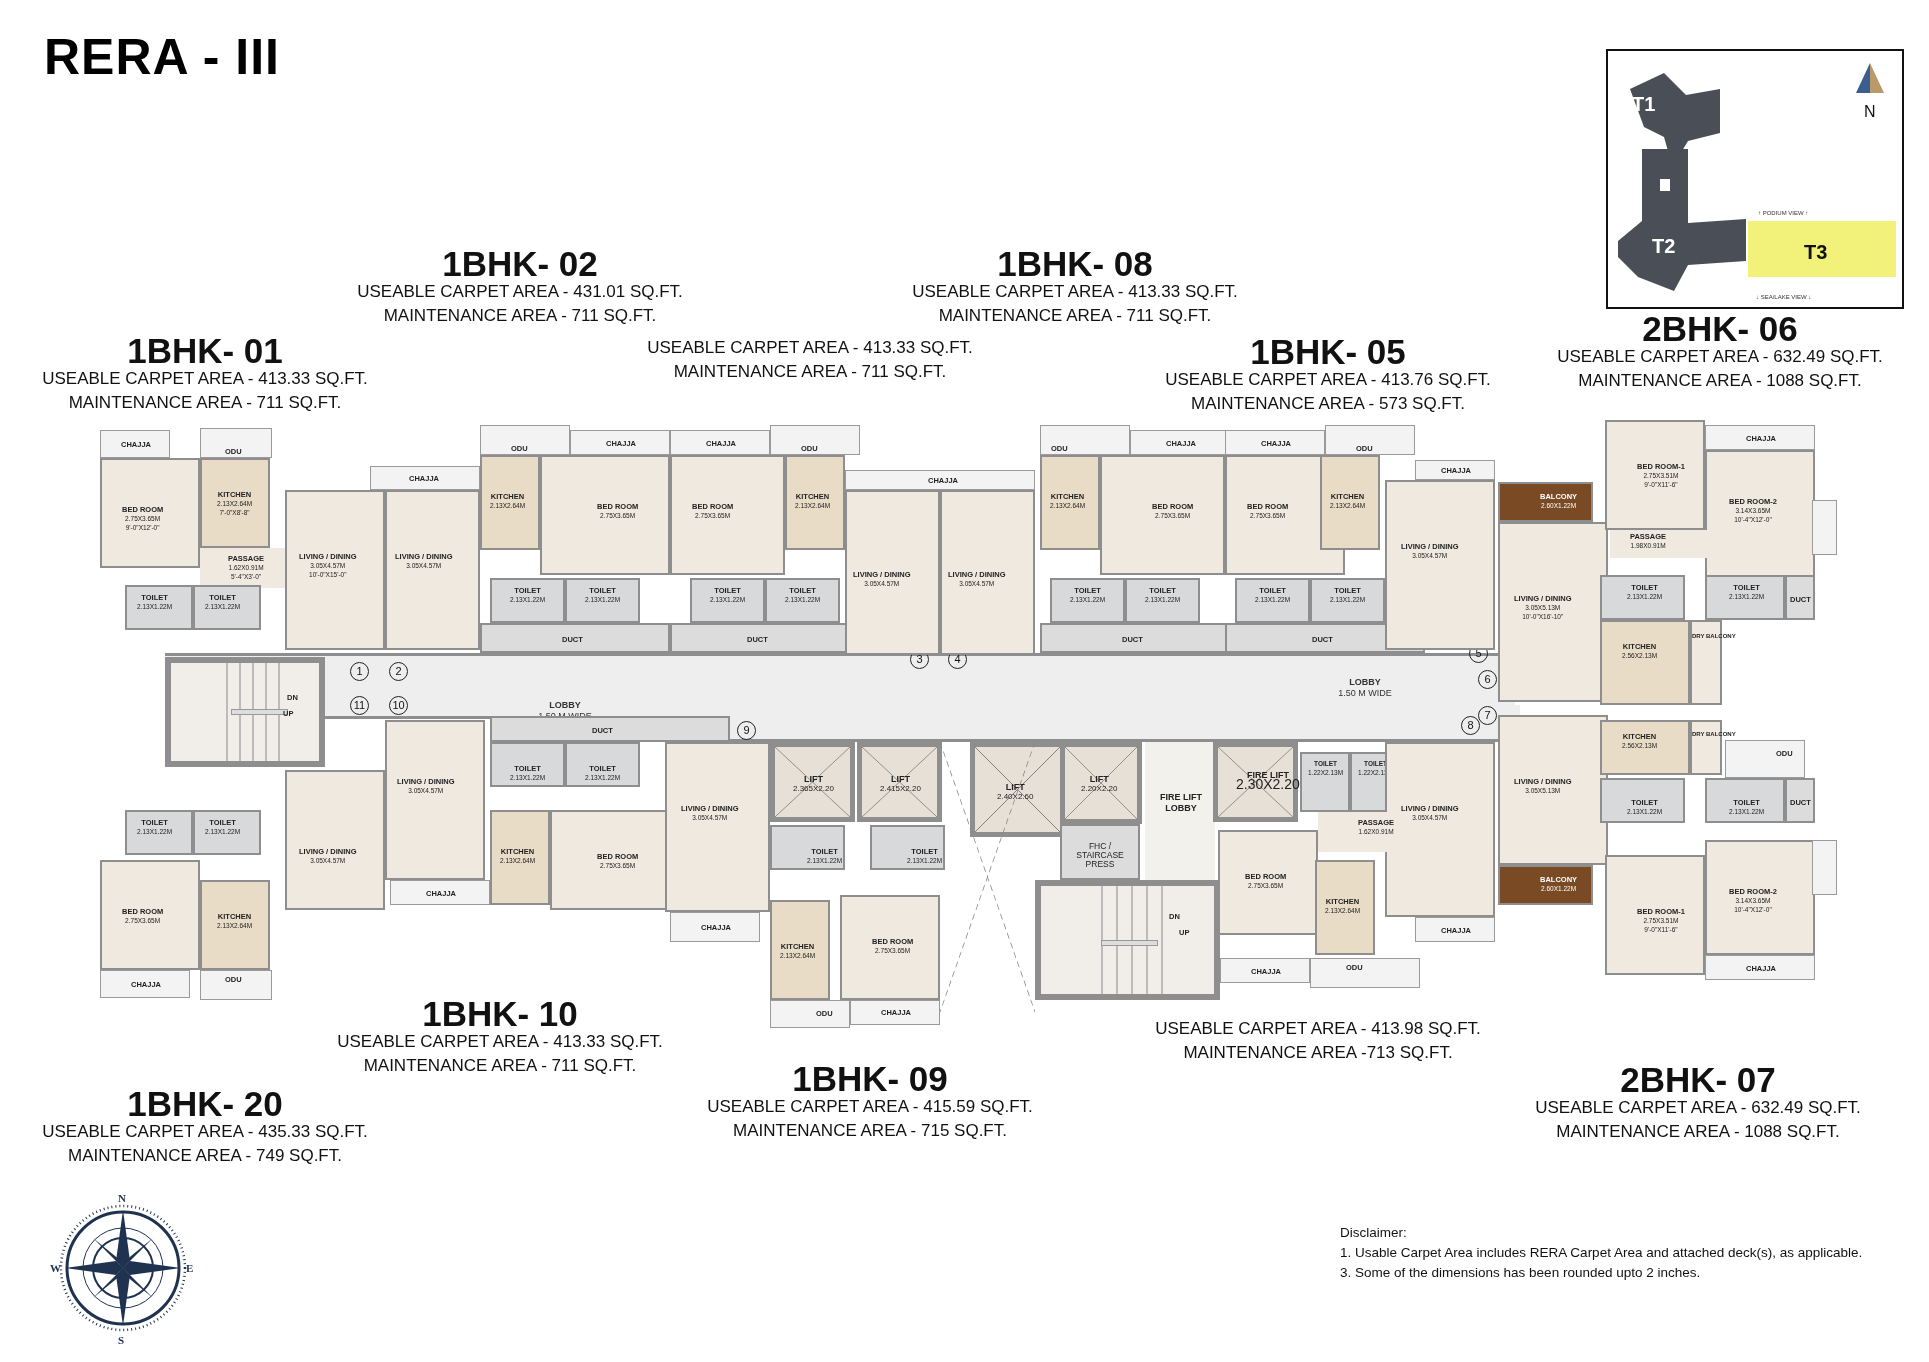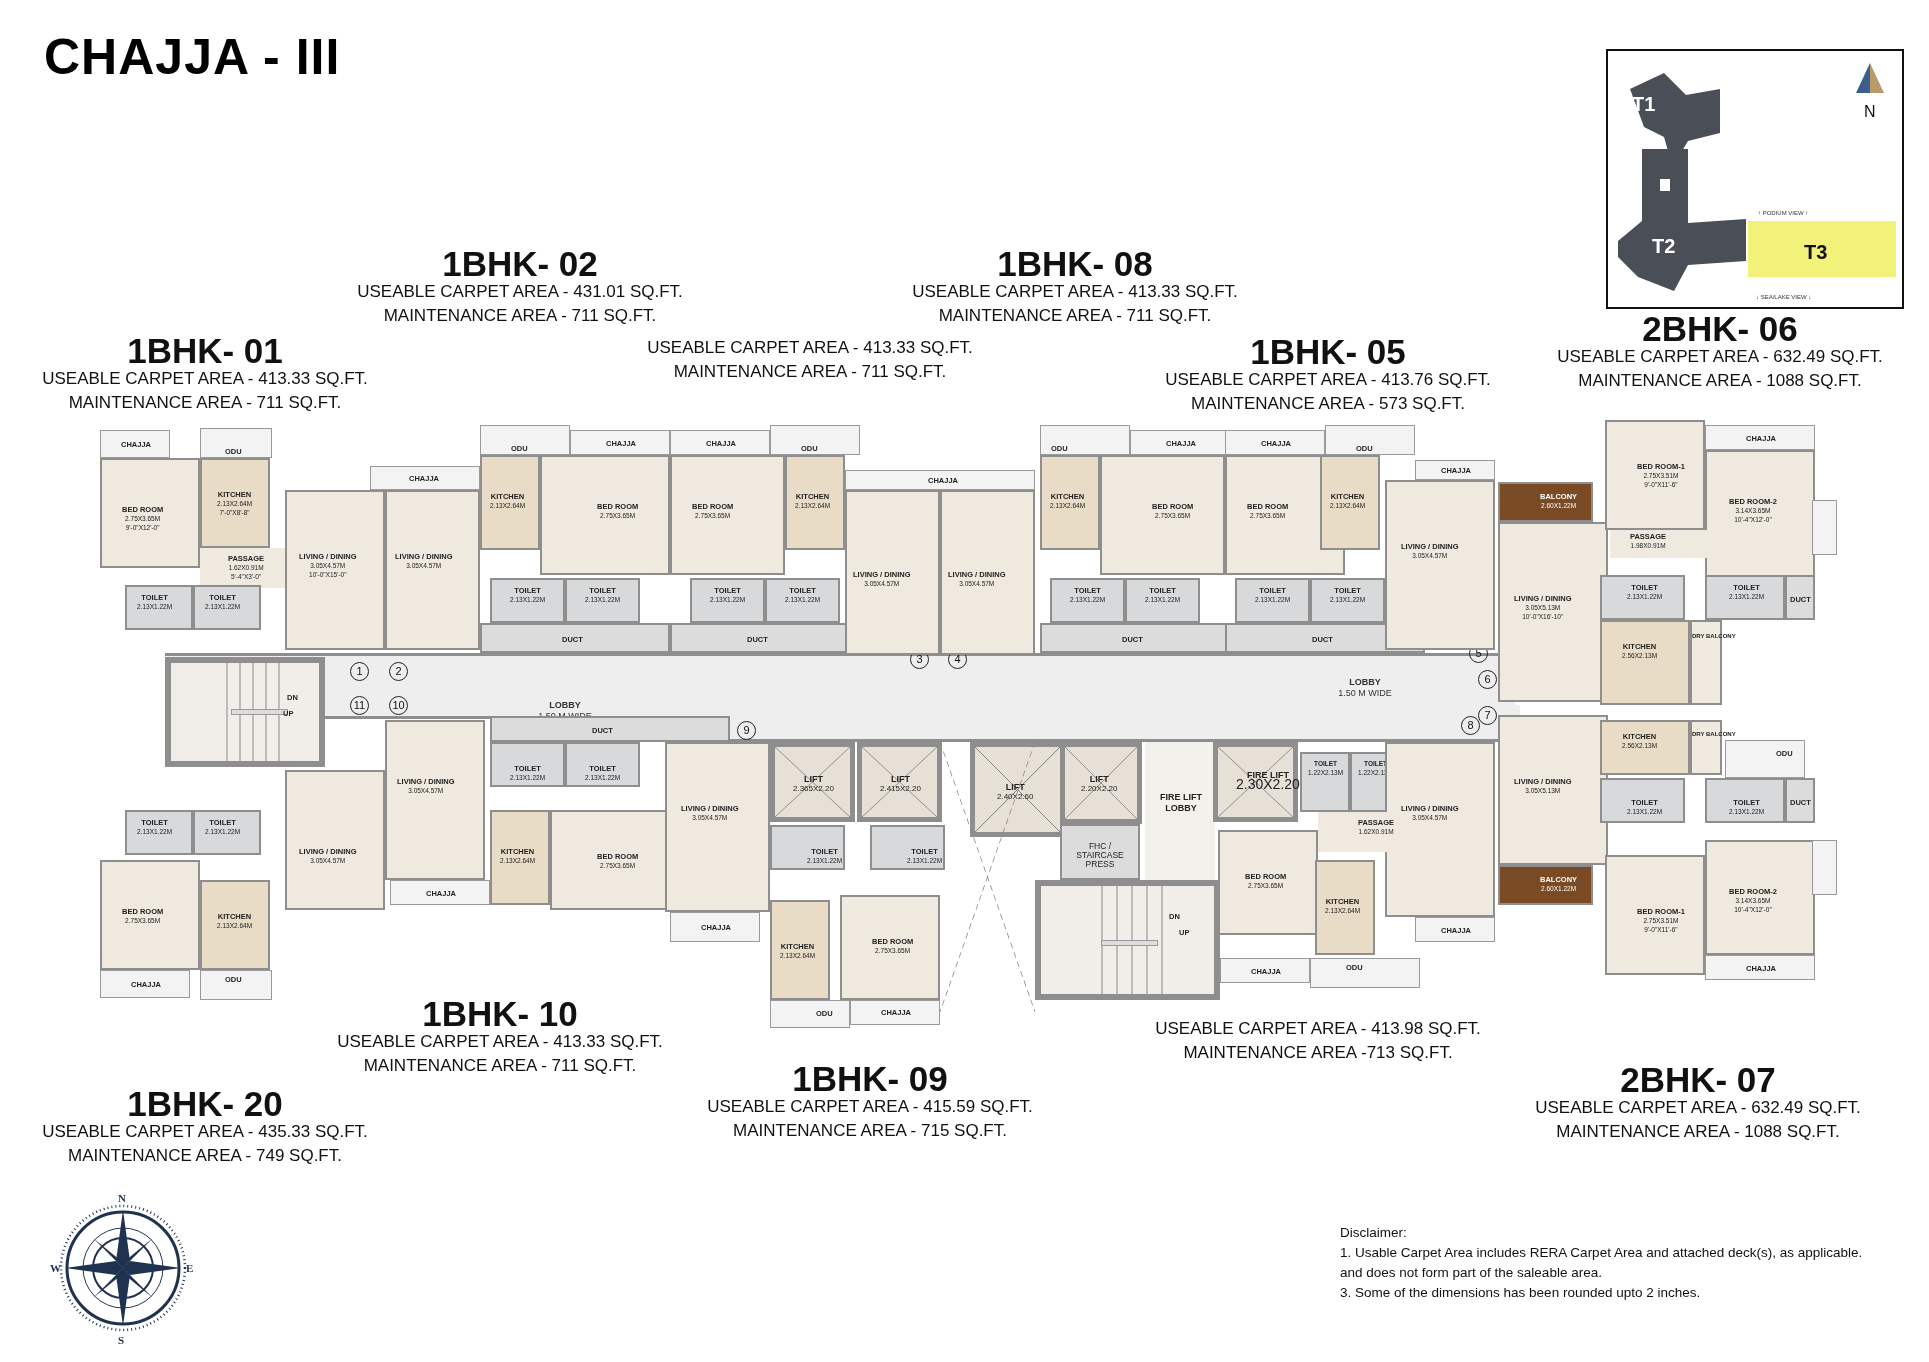--- a/index.html
+++ b/index.html
@@ -25,21 +25,21 @@
   .lobby{position:absolute;background:#eeeeee;border-top:3px solid #8e8e8e;border-bottom:3px solid #8e8e8e;}
   .lobby-text{position:absolute;font-size:9px;font-weight:bold;text-align:center;line-height:11px;color:#333;}
   .lobby-text .dim{font-weight:normal;display:block;}
   .door-no{position:absolute;width:17px;height:17px;border:1.3px solid #222;border-radius:50%;font-size:11px;text-align:center;line-height:17px;background:transparent;color:#111;}
   .cross{position:absolute;}
   .cross svg{width:100%;height:100%;display:block;}
 </style>
 </head>
 <body>
 
-<div class="abs title">CHAJJA - III</div>
+<div class="abs title">RERA - III</div>
 
 <div class="abs keyplan">
   <svg width="294" height="256" viewBox="0 0 294 256">
 
     <polygon points="22,38 56,22 78,44 112,38 112,82 80,90 74,100 60,100 56,86 36,76" fill="#4a4f57"></polygon>
 
     <rect x="34" y="98" width="46" height="74" fill="#4a4f57"></rect>
     <rect x="52" y="128" width="10" height="12" fill="#fff"></rect>
 
     <polygon points="10,190 34,170 80,172 138,168 138,210 80,214 66,240 30,226 10,206" fill="#4a4f57"></polygon>
@@ -532,15 +532,14 @@
     <text x="70" y="22" font-size="11" font-weight="bold" fill="#1f3350" font-family="Liberation Serif, serif">N</text>
     <text x="70" y="164" font-size="11" font-weight="bold" fill="#1f3350" font-family="Liberation Serif, serif">S</text>
     <text x="2" y="92" font-size="11" font-weight="bold" fill="#1f3350" font-family="Liberation Serif, serif">W</text>
     <text x="138" y="92" font-size="11" font-weight="bold" fill="#1f3350" font-family="Liberation Serif, serif">E</text>
   </svg>
 </div>
 
 <div class="abs disclaimer">
   <div>Disclaimer:</div>
   <div>1. Usable Carpet Area includes RERA Carpet Area and attached deck(s), as applicable.</div>
-  <div>and does not form part of the saleable area.</div>
   <div>3. Some of the dimensions has been rounded upto 2 inches.</div>
 </div>
 
 </body></html>

